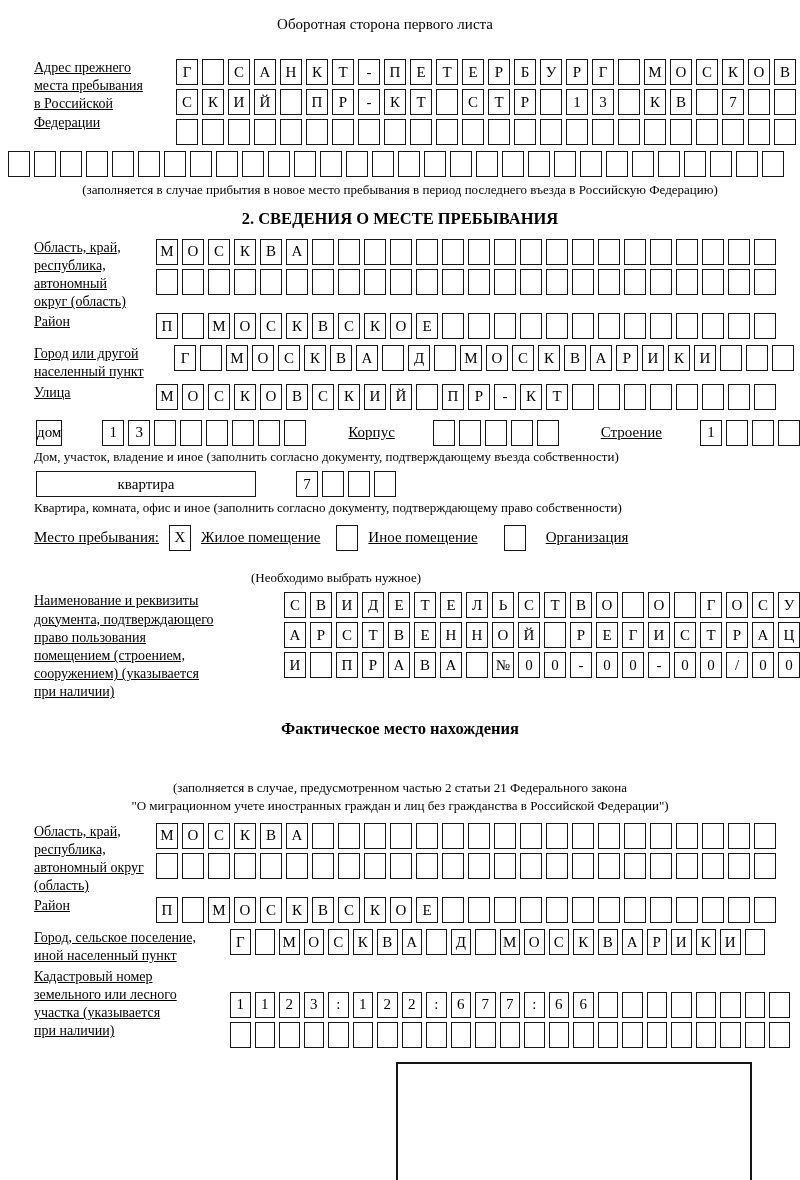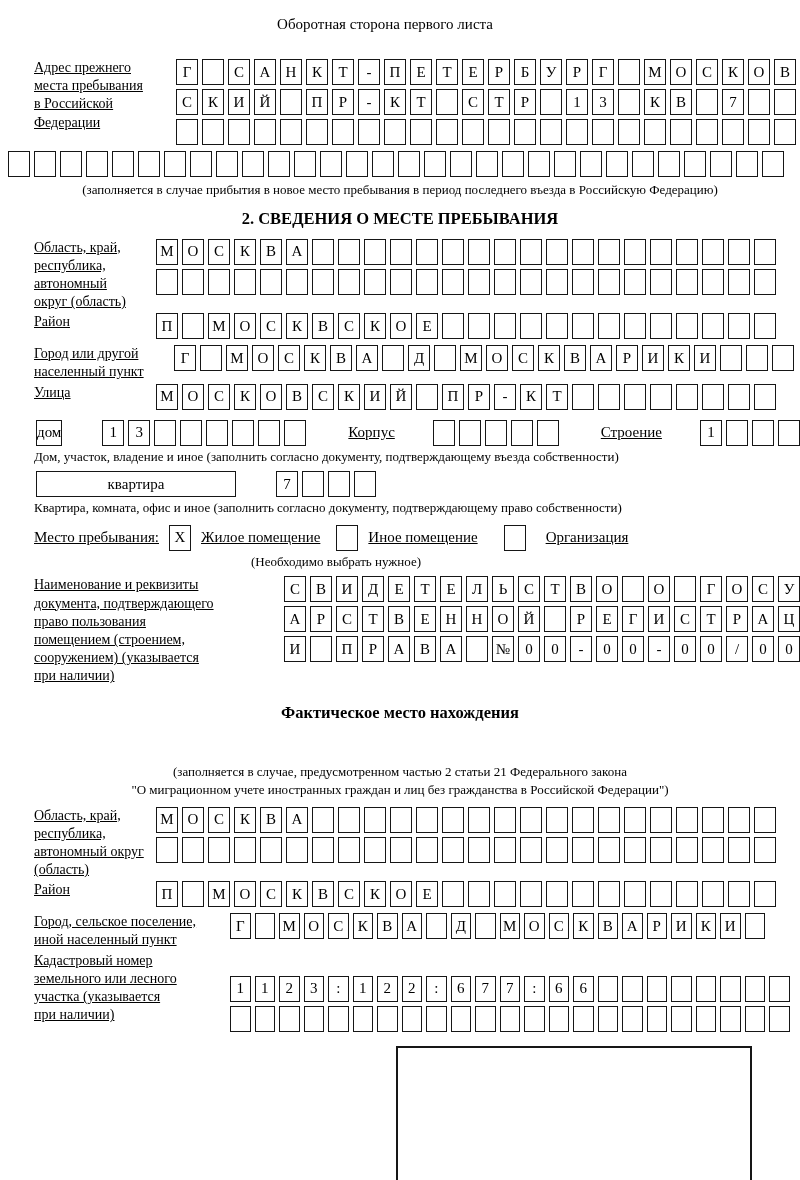--- a/index.html
+++ b/index.html
@@ -17,21 +17,21 @@
         font-size:15px;line-height:1;background:#fff;}
   .sm .cell{width:20.5px;}
   .fullrow{padding-left:2px;margin-top:2px;}
   .caption{font-size:13px;line-height:1.35;}
   .caption.center{text-align:center;}
   .caption.left{padding-left:28px;}
   .sec-title{text-align:center;font-weight:bold;font-size:16.5px;margin:10px 0 10px 0;}
   .widebox{box-sizing:border-box;border:1.5px solid #161616;height:26px;display:flex;
            align-items:center;justify-content:center;font-size:15px;background:#fff;}
   .inline-label{font-size:15px;align-self:center;white-space:nowrap;text-decoration:underline;}
-  .stayrow{display:flex;align-items:flex-end;padding-left:28px;margin-top:8px;margin-bottom:2px;}
+  .stayrow{display:flex;align-items:flex-end;padding-left:28px;margin-top:8px;margin-bottom:18px;}
   .stay-caption{width:320px;margin-left:170px;text-align:center;}
   .fact-caption{text-align:center;white-space:pre-line;margin-bottom:8px;margin-top:40px;}
   .stamp-wrap{width:392px;margin:10px 12px 0 auto;}
   .stamp-box{box-sizing:border-box;width:356px;height:172px;border:2px solid #161616;margin-left:6px;} .mt6{margin-top:6px;gap:32px;}
 </style>
 </head>
 <body>
 
 <div class="page">
 
@@ -341,21 +341,21 @@
     <div class="boxrow" style="margin-bottom:0;">
         <span class="cell">1</span>
         <span class="cell"></span>
         <span class="cell"></span>
         <span class="cell"></span>
       </div>
   </div>
   <div class="caption left">Дом, участок, владение и иное (заполнить согласно документу, подтверждающему въезда собственности)</div>
 
   <div class="field mt6" style="padding-left:30px;">
-    <div class="widebox" style="width:200px;">квартира</div>
+    <div class="widebox" style="width:220px;">квартира</div>
     <div class="boxrow" style="margin-left:8px;margin-bottom:0;">
         <span class="cell">7</span>
         <span class="cell"></span>
         <span class="cell"></span>
         <span class="cell"></span>
       </div>
   </div>
   <div class="caption left">Квартира, комната, офис и иное (заполнить согласно документу, подтверждающему право собственности)</div>
 
   <div class="stayrow">

